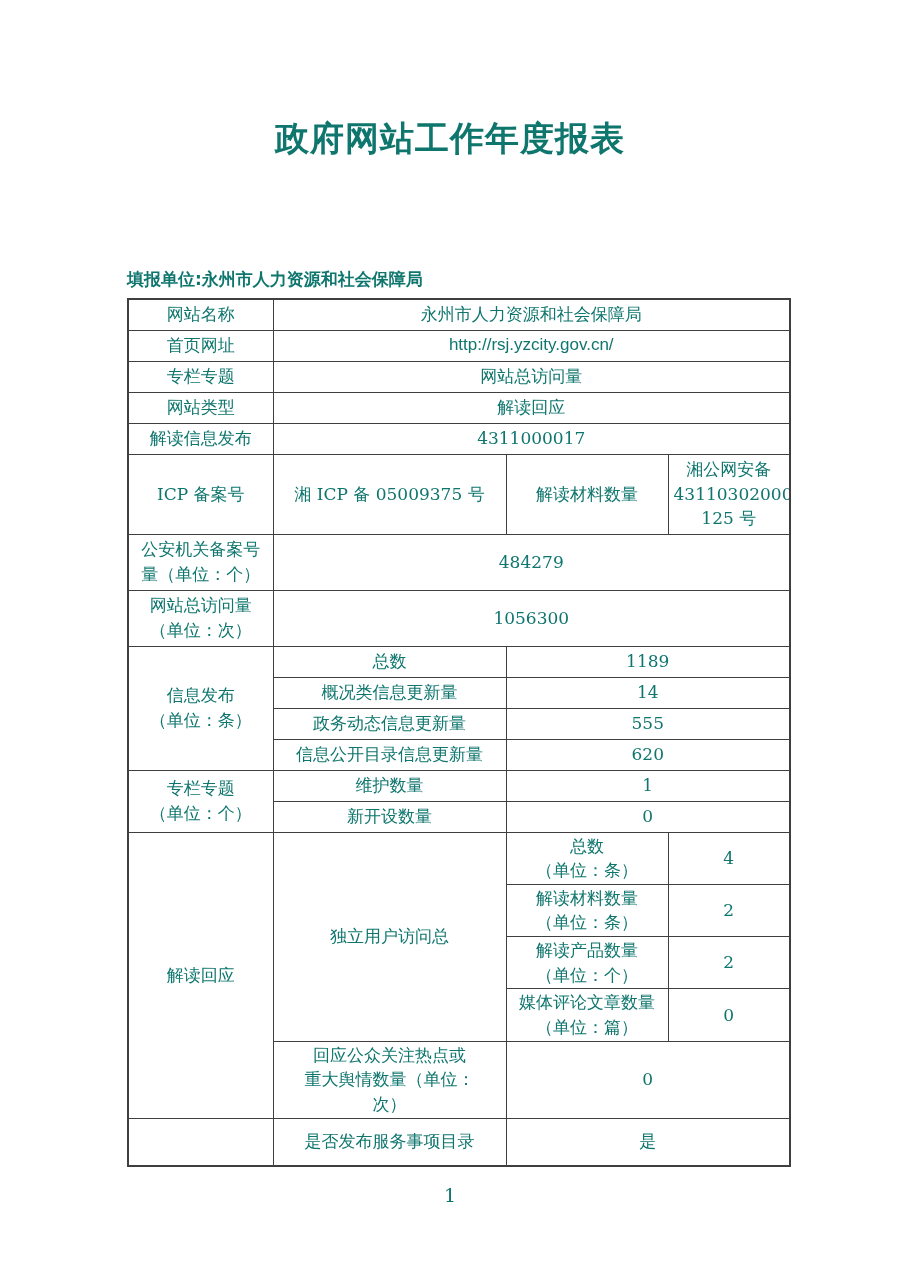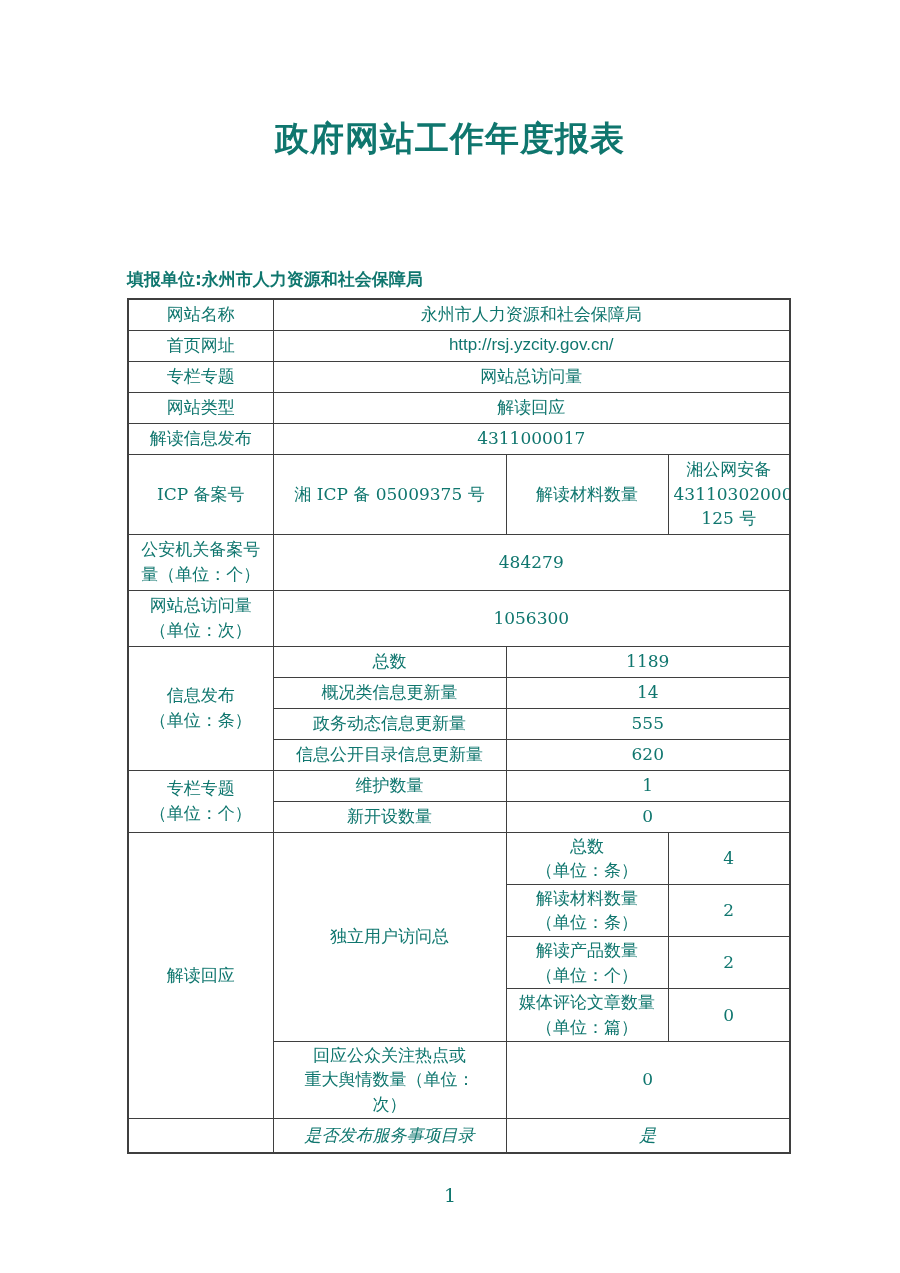--- a/index.html
+++ b/index.html
@@ -56,21 +56,21 @@
   }
   td.mono {
     font-family: Liberation Sans, sans-serif;
     font-size: 16px;
   }
   tr.h-s   { height: 31px; }
   tr.h-icp { height: 80px; }
   tr.h-m   { height: 56px; }
   tr.h-x   { height: 52px; }
   tr.h-r   { height: 75px; }
-  tr.h-l   { height: 35px; font-style: italic; }
+  tr.h-l   { height: 48px; }
   .pageno {
     position: absolute;
     top: 1184px; left: 0; right: 0;
     text-align: center;
     font-size: 19px;
   }
 </style>
 </head>
 <body>
 

